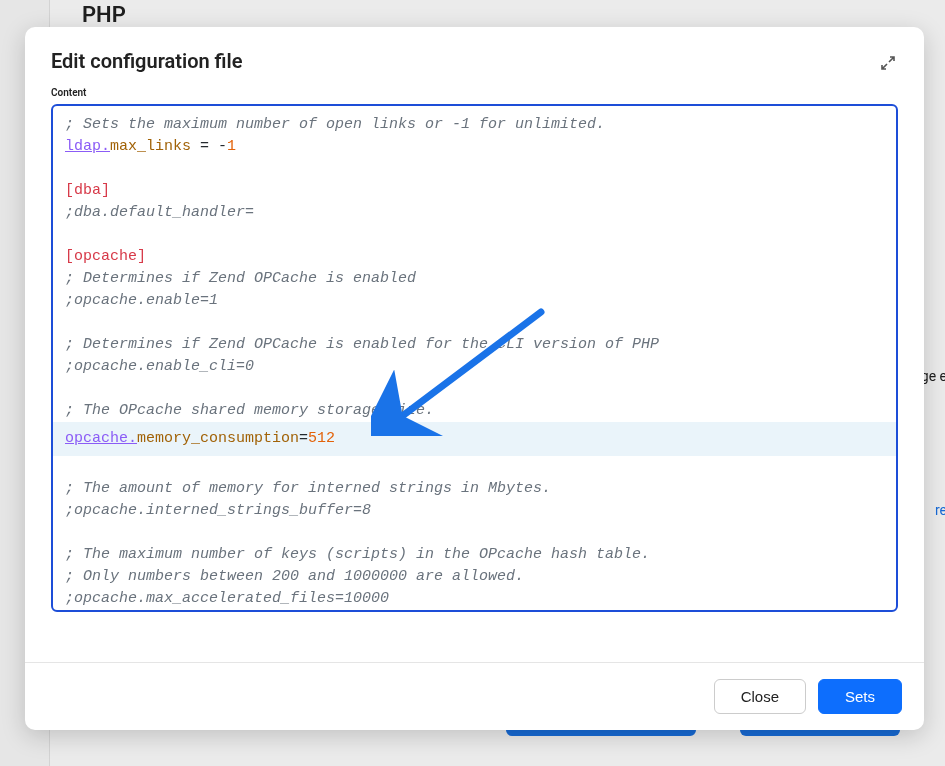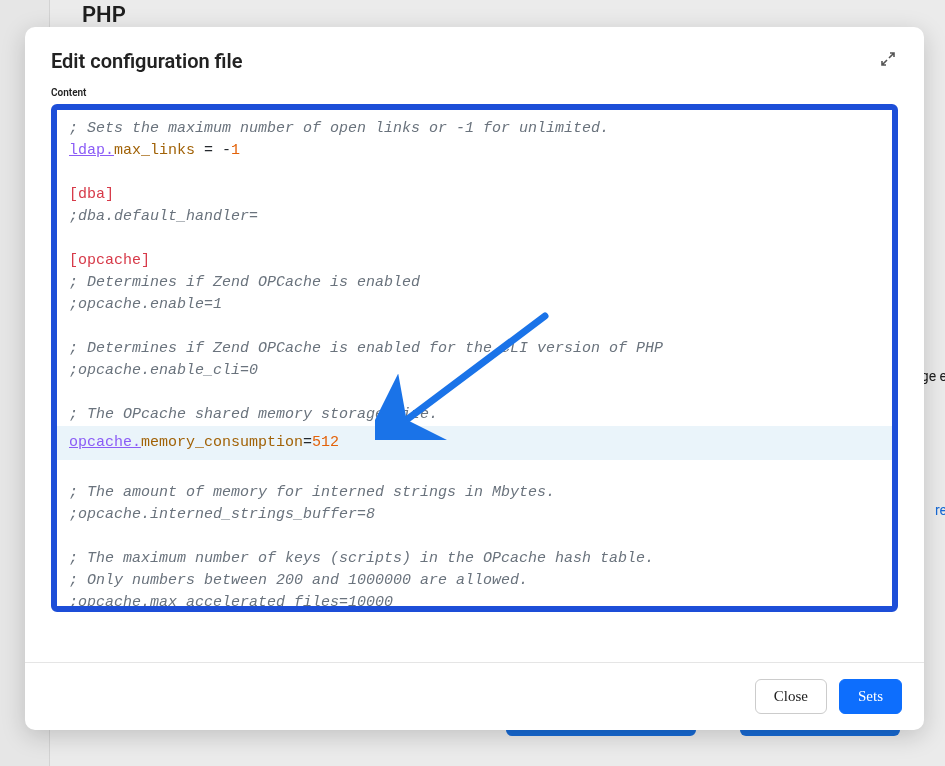--- a/index.html
+++ b/index.html
@@ -61,21 +61,21 @@
     width: 899px; height: 703px;
     background: #fff;
     border-radius: 10px;
     box-shadow: 0 6px 24px rgba(0,0,0,0.18);
     display: flex;
     flex-direction: column;
   }
   .modal-header {
     padding: 22px 26px 14px 26px;
     display: flex;
-    align-items: flex-start;
+    align-items: flex-end;
     justify-content: space-between;
   }
   .modal-title {
     font-size: 20px;
     font-weight: 600;
     color: #222;
   }
   .expand-btn {
     width: 20px; height: 20px;
     color: #555;
@@ -86,21 +86,21 @@
 
   .content-label {
     padding: 0 26px 6px 26px;
     font-size: 10px;
     font-weight: 600;
     color: #222;
   }
 
   .editor-wrap {
     margin: 0 26px;
-    border: 6px solid #1d4ed8;
+    border: 2px solid #1d4ed8;
     border-radius: 6px;
     height: 508px;
     overflow: hidden;
     position: relative;
   }
   .editor {
     font-family: "SFMono-Regular", Consolas, "Liberation Mono", Menlo, monospace;
     font-size: 15px;
     line-height: 22px;
     padding: 8px 12px 12px 12px;
@@ -132,27 +132,26 @@
     margin-top: auto;
     border-top: 1px solid #e5e5e5;
     padding: 16px 22px;
     display: flex;
     justify-content: flex-end;
     gap: 12px;
   }
   .btn {
     font-size: 15px;
     font-weight: 500;
-    padding: 8px 18px;
+    padding: 8px 26px;
     border-radius: 6px;
     cursor: pointer;
     border: 1px solid #ccc;
     background: #fff;
     color: #222;
-    font-family: Liberation Serif, serif;
   }
   .btn-primary {
     background: #0d6efd;
     border-color: #0d6efd;
     color: #fff;
   }
 </style>
 </head>
 <body>
 

